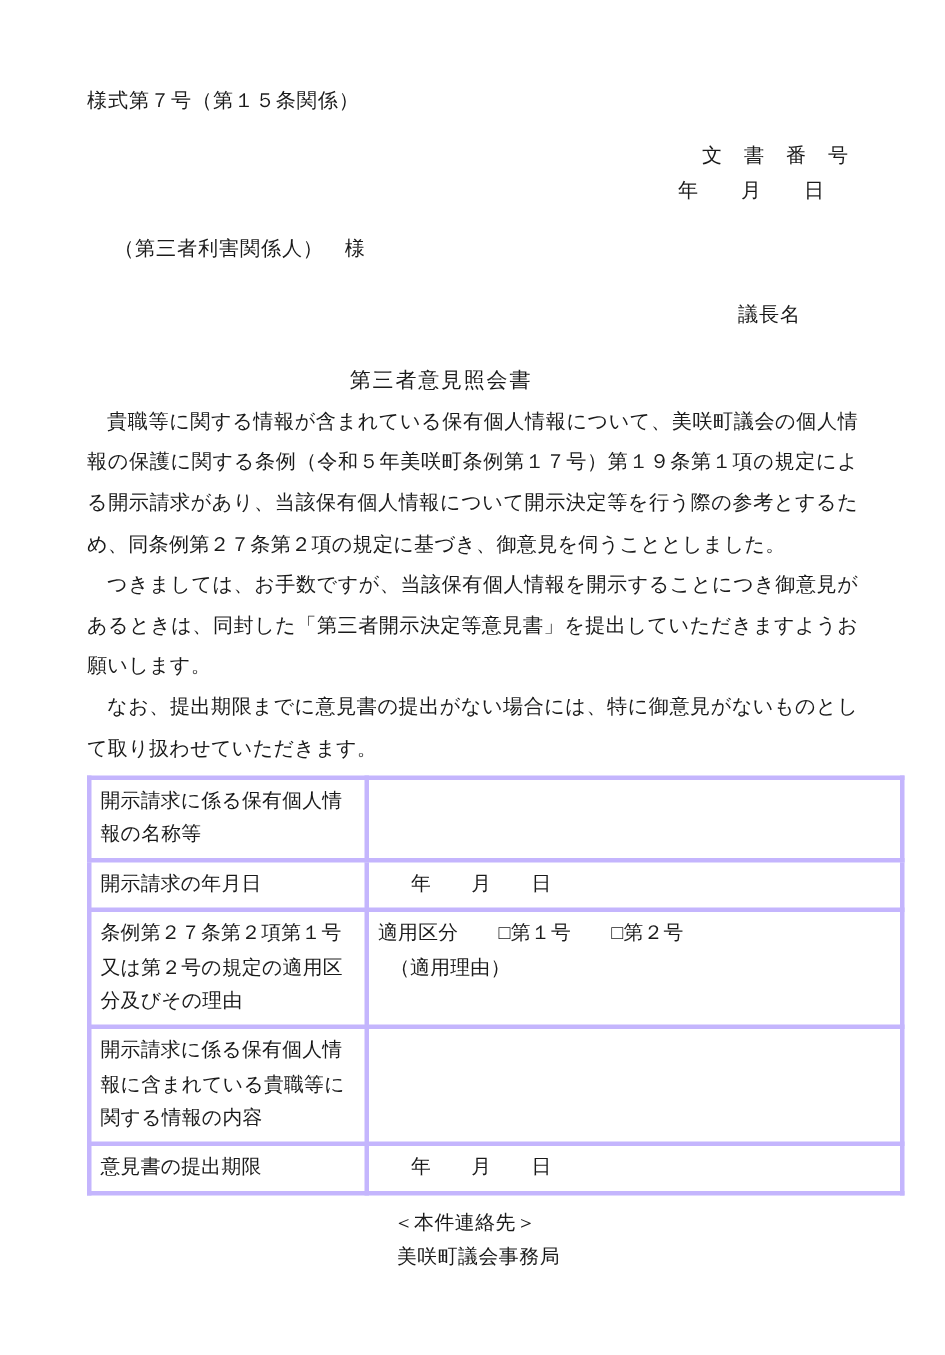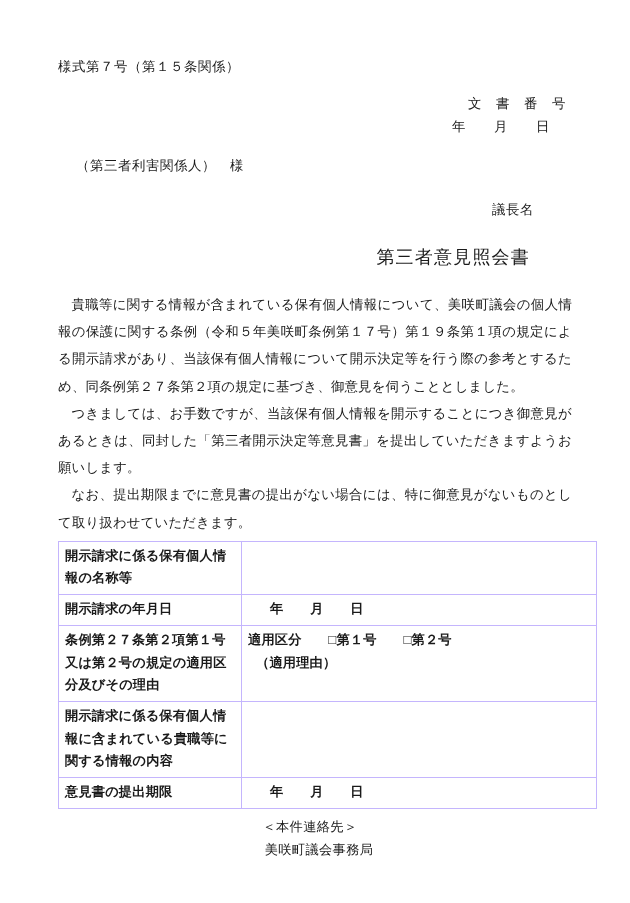--- a/index.html
+++ b/index.html
@@ -63,55 +63,54 @@
   .issuer {
     margin-top: 26px;
     text-align: right;
     padding-right: 38px;
     font-size: 13.4px;
     letter-spacing: 0.6px;
   }
 
   .doc-title {
     margin-top: 26px;
-    text-align: right;
-    font-size: 18px;
+    text-align: center;
+    font-size: 14px;
     letter-spacing: 1.2px;
     padding-right: 42px;
   }
 
   
   .body-text {
-    margin-top: 22px;
+    margin-top: 4px;
   }
   .para {
     text-indent: 1em;
     line-height: 2.03;
     font-size: 13.4px;
     text-align: justify;
     text-justify: inter-ideograph;
     letter-spacing: 0.18px;
     margin: 0;
   }
 
   
   .form-table {
     margin-top: 5px;
     width: 514px;
     border-collapse: collapse;
     table-layout: fixed;
     font-size: 13.2px;
   }
   .form-table td {
-    border: 1px solid #c4b5fd;
+    border: 3px solid #c4b5fd;
     padding: 3px 6px 4px 6px;
     vertical-align: top;
     line-height: 1.72;
     letter-spacing: 0.2px;
-    font-weight: bold;
   }
   .form-table td.label {
     width: 170px;
   }
   .form-table td.value {
     width: 342px;
   }
   .row-mid td { vertical-align: middle; }
   .value .indent { padding-left: 22px; }
   .value .sub { padding-left: 8px; }

